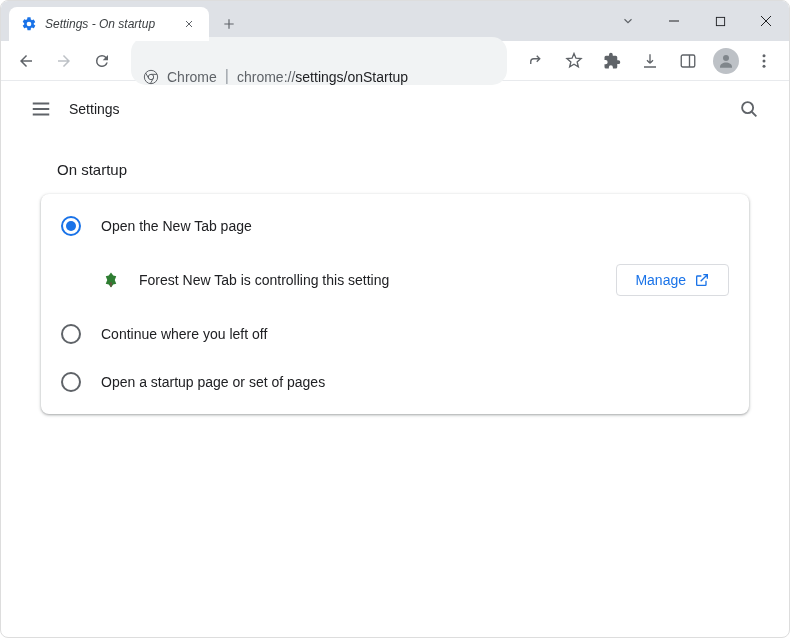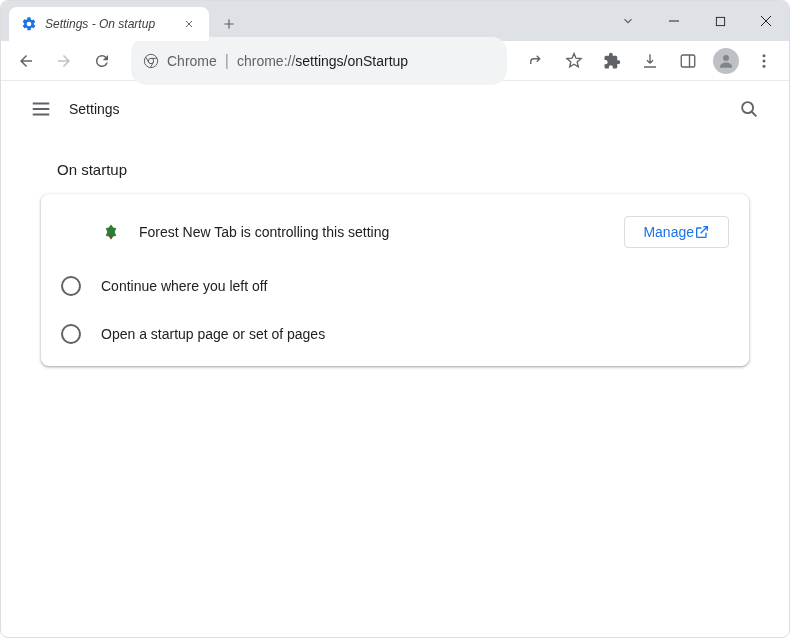--- a/index.html
+++ b/index.html
@@ -11,21 +11,21 @@
 .tab-title { font-size: 12px; color: #3c4043; flex: 1; }
 .tab-close { width: 16px; height: 16px; display: flex; align-items: center; justify-content: center; color: #5f6368; cursor: pointer; font-size: 14px; }
 .new-tab-btn { width: 28px; height: 28px; display: flex; align-items: center; justify-content: center; color: #5f6368; cursor: pointer; font-size: 18px; margin-left: 6px; margin-bottom: 3px; }
 .window-controls { margin-left: auto; display: flex; align-items: center; height: 100%; }
 .window-controls > div { width: 46px; height: 32px; display: flex; align-items: center; justify-content: center; color: #202124; cursor: pointer; }
 .chev-down { width: 46px; height: 32px; display: flex; align-items: center; justify-content: center; color: #5f6368; }
 
 .toolbar { height: 40px; display: flex; align-items: center; background: #fff; padding: 0 8px; border-bottom: 1px solid #e8eaed; gap: 4px; }
 .nav-btn { width: 34px; height: 34px; display: flex; align-items: center; justify-content: center; color: #5f6368; border-radius: 50%; cursor: pointer; }
 .nav-btn.disabled { color: #bdc1c6; }
-.omnibox { flex: 1; height: 48px; background: #f1f3f4; border-radius: 15px; display: flex; align-items: center; padding: 0 12px; margin: 0 8px; gap: 8px; }
+.omnibox { flex: 1; height: 48px; background: #f1f3f4; border-radius: 15px; display: flex; align-items: flex-end; padding: 0 12px; margin: 0 8px; gap: 8px; }
 .omnibox-icon { color: #5f6368; }
 .omnibox-text { font-size: 14px; color: #5f6368; }
 .omnibox-text .path { color: #202124; }
 .toolbar-icon { width: 34px; height: 34px; display: flex; align-items: center; justify-content: center; color: #5f6368; cursor: pointer; }
 .avatar { width: 26px; height: 26px; border-radius: 50%; background: #bdc1c6; display: flex; align-items: center; justify-content: center; }
 
 .content-header { height: 56px; display: flex; align-items: center; padding: 0 20px; }
 .menu-btn { width: 40px; height: 40px; display: flex; align-items: center; justify-content: center; cursor: pointer; color: #5f6368; }
 .settings-title { font-size: 14px; color: #202124; margin-left: 8px; font-weight: 500; }
 .search-btn { margin-left: auto; width: 40px; height: 40px; display: flex; align-items: center; justify-content: center; cursor: pointer; color: #5f6368; }
@@ -34,21 +34,21 @@
 .section-title { font-size: 15px; color: #202124; margin-bottom: 16px; margin-left: 16px; }
 .card { background: #fff; border-radius: 8px; box-shadow: 0 1px 2px rgba(60,64,67,0.3), 0 1px 3px 1px rgba(60,64,67,0.15); padding: 8px 0; }
 .radio-row { display: flex; align-items: center; padding: 14px 20px; cursor: pointer; }
 .radio { width: 20px; height: 20px; border-radius: 50%; border: 2px solid #5f6368; margin-right: 20px; position: relative; flex-shrink: 0; }
 .radio.selected { border-color: #1a73e8; }
 .radio.selected::after { content: ''; position: absolute; width: 10px; height: 10px; background: #1a73e8; border-radius: 50%; top: 3px; left: 3px; }
 .radio-label { font-size: 14px; color: #202124; }
 .ext-row { display: flex; align-items: center; padding: 14px 20px 14px 60px; }
 .ext-icon { width: 20px; height: 20px; margin-right: 18px; display: flex; align-items: center; justify-content: center; }
 .ext-text { font-size: 14px; color: #202124; flex: 1; }
-.btn-outline { border: 1px solid #dadce0; background: #fff; color: #1a73e8; padding: 7px 18px; border-radius: 4px; font-size: 14px; cursor: pointer; margin-left: 8px; display: flex; align-items: center; }
+.btn-outline { border: 1px solid #dadce0; background: #fff; color: #1a73e8; padding: 7px 18px; border-radius: 4px; font-size: 14px; cursor: pointer; margin-left: 8px; display: flex; align-items: center; gap: 8px; }
 
 svg { display: block; }
 </style>
 </head>
 <body>
 
 <div class="titlebar">
   <div class="tab">
     <span class="tab-icon">
       <svg width="16" height="16" viewBox="0 0 24 24">
@@ -174,20 +174,24 @@
         <circle cx="10.5" cy="10.5" r="6" fill="none" stroke="#5f6368" stroke-width="2"></circle>
         <path stroke="#5f6368" stroke-width="2" d="M15 15l5 5"></path>
       </svg>
   </div>
 </div>
 
 <div class="main">
   <div class="section-title">On startup</div>
   <div class="card">
 
+    <div class="radio-row">
+      <div class="radio selected"></div>
+      <div class="radio-label">Open the New Tab page</div>
+    </div>
 
     <div class="ext-row">
       <span class="ext-icon">
         <svg width="18" height="18" viewBox="0 0 24 24">
             <path fill="#2e7d32" d="M12 2l3 4 4 1-2 5 2 5-4 1-3 4-3-4-4-1 2-5-2-5 4-1z"></path>
             <rect x="11" y="15" width="2" height="6" fill="#6d4c41"></rect>
           </svg>
       </span>
       <div class="ext-text">Forest New Tab is controlling this setting</div>
       <button class="btn-outline">

